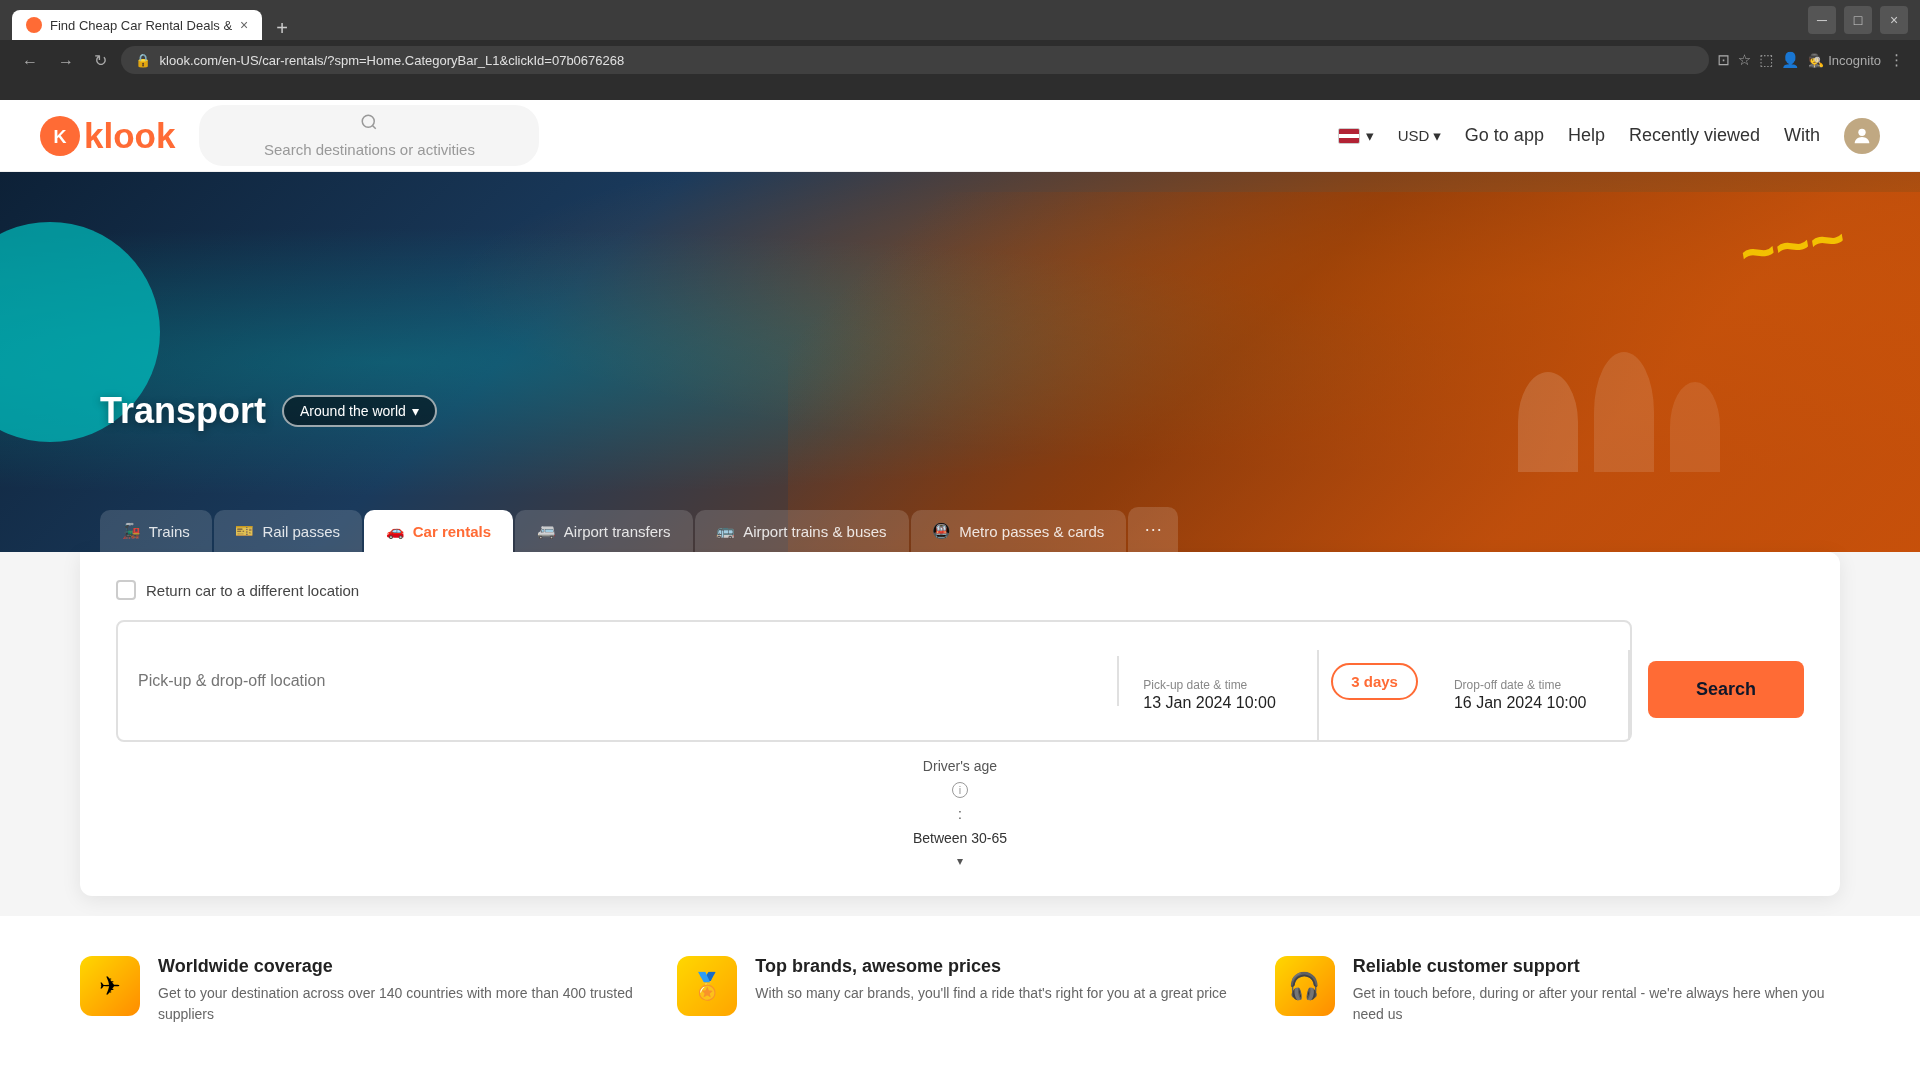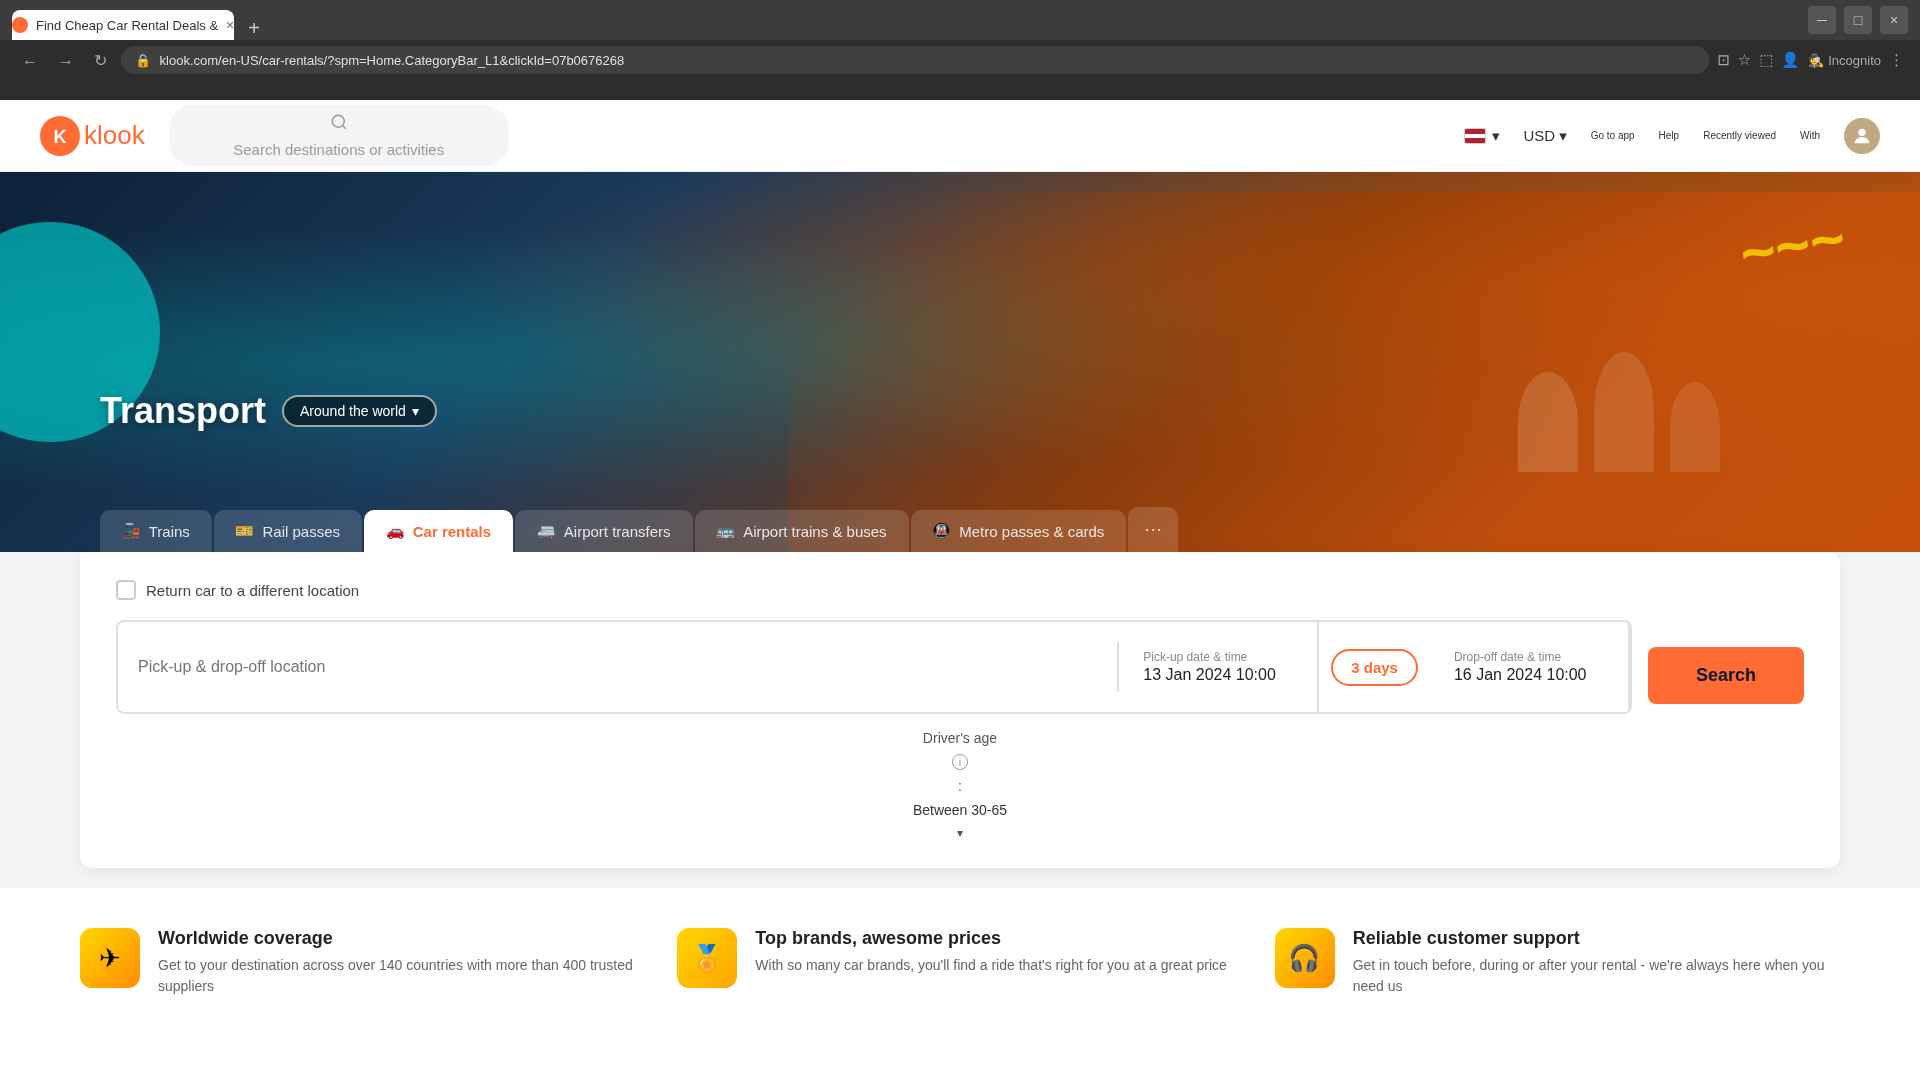--- a/index.html
+++ b/index.html
@@ -33,21 +33,21 @@
     .tab-bar {
       display: flex;
       align-items: flex-end;
       padding: 0 12px;
       height: 36px;
       background: #3c3c3c;
     }
     .tab-active {
       background: #fff;
       border-radius: 8px 8px 0 0;
-      padding: 6px 0;
+      padding: 6px 14px;
       display: flex;
       align-items: center;
       gap: 8px;
       font-size: 13px;
       color: #333;
       min-width: 200px;
       height: 30px;
     }
     .tab-icon {
       width: 16px; height: 16px;
@@ -197,21 +197,21 @@
       font-size: 15px;
       color: #333;
       display: flex;
       align-items: center;
       gap: 4px;
     }
     .nav-link {
       background: none;
       border: none;
       cursor: pointer;
-      font-size: 10px;
+      font-size: 18px;
       color: #333;
       text-decoration: none;
     }
     .avatar {
       width: 36px; height: 36px;
       border-radius: 50%;
       background: #c0a882;
       overflow: hidden;
       display: flex;
       align-items: center;
@@ -375,20 +375,21 @@
       font-size: 16px;
       color: #999;
       width: 100%;
       background: transparent;
     }
     .date-area {
       padding: 28px 24px;
       cursor: pointer;
       border-right: 2px solid #e0e0e0;
       min-width: 200px;
+      margin-top: 28px;
     }
     .date-label {
       font-size: 12px;
       color: #888;
       margin-bottom: 2px;
     }
     .date-value {
       font-size: 16px;
       color: #222;
       font-weight: 500;
@@ -536,21 +537,21 @@
 
 <div class="page-content">
 
   <header class="site-header">
     <a class="logo" href="#">
 
       <svg width="40" height="40" viewBox="0 0 40 40">
         <circle cx="20" cy="20" r="20" fill="#ff6b35"></circle>
         <text x="50%" y="55%" dominant-baseline="middle" text-anchor="middle" fill="white" font-size="18" font-weight="bold">K</text>
       </svg>
-      <span style="color:#ff6b35; font-size:26px; font-weight:400;">klook</span>
+      <span style="color:#ff6b35; font-size:35px; font-weight:700;">klook</span>
     </a>
 
     <div class="search-bar">
       <svg class="search-icon-svg" width="18" height="18" viewBox="0 0 24 24" fill="none" stroke="#999" stroke-width="2">
         <circle cx="11" cy="11" r="8"></circle>
           <line x1="21" y1="21" x2="16.65" y2="16.65"></line>
       </svg>
       <span class="search-placeholder">Search destinations or activities</span>
     </div>
 

